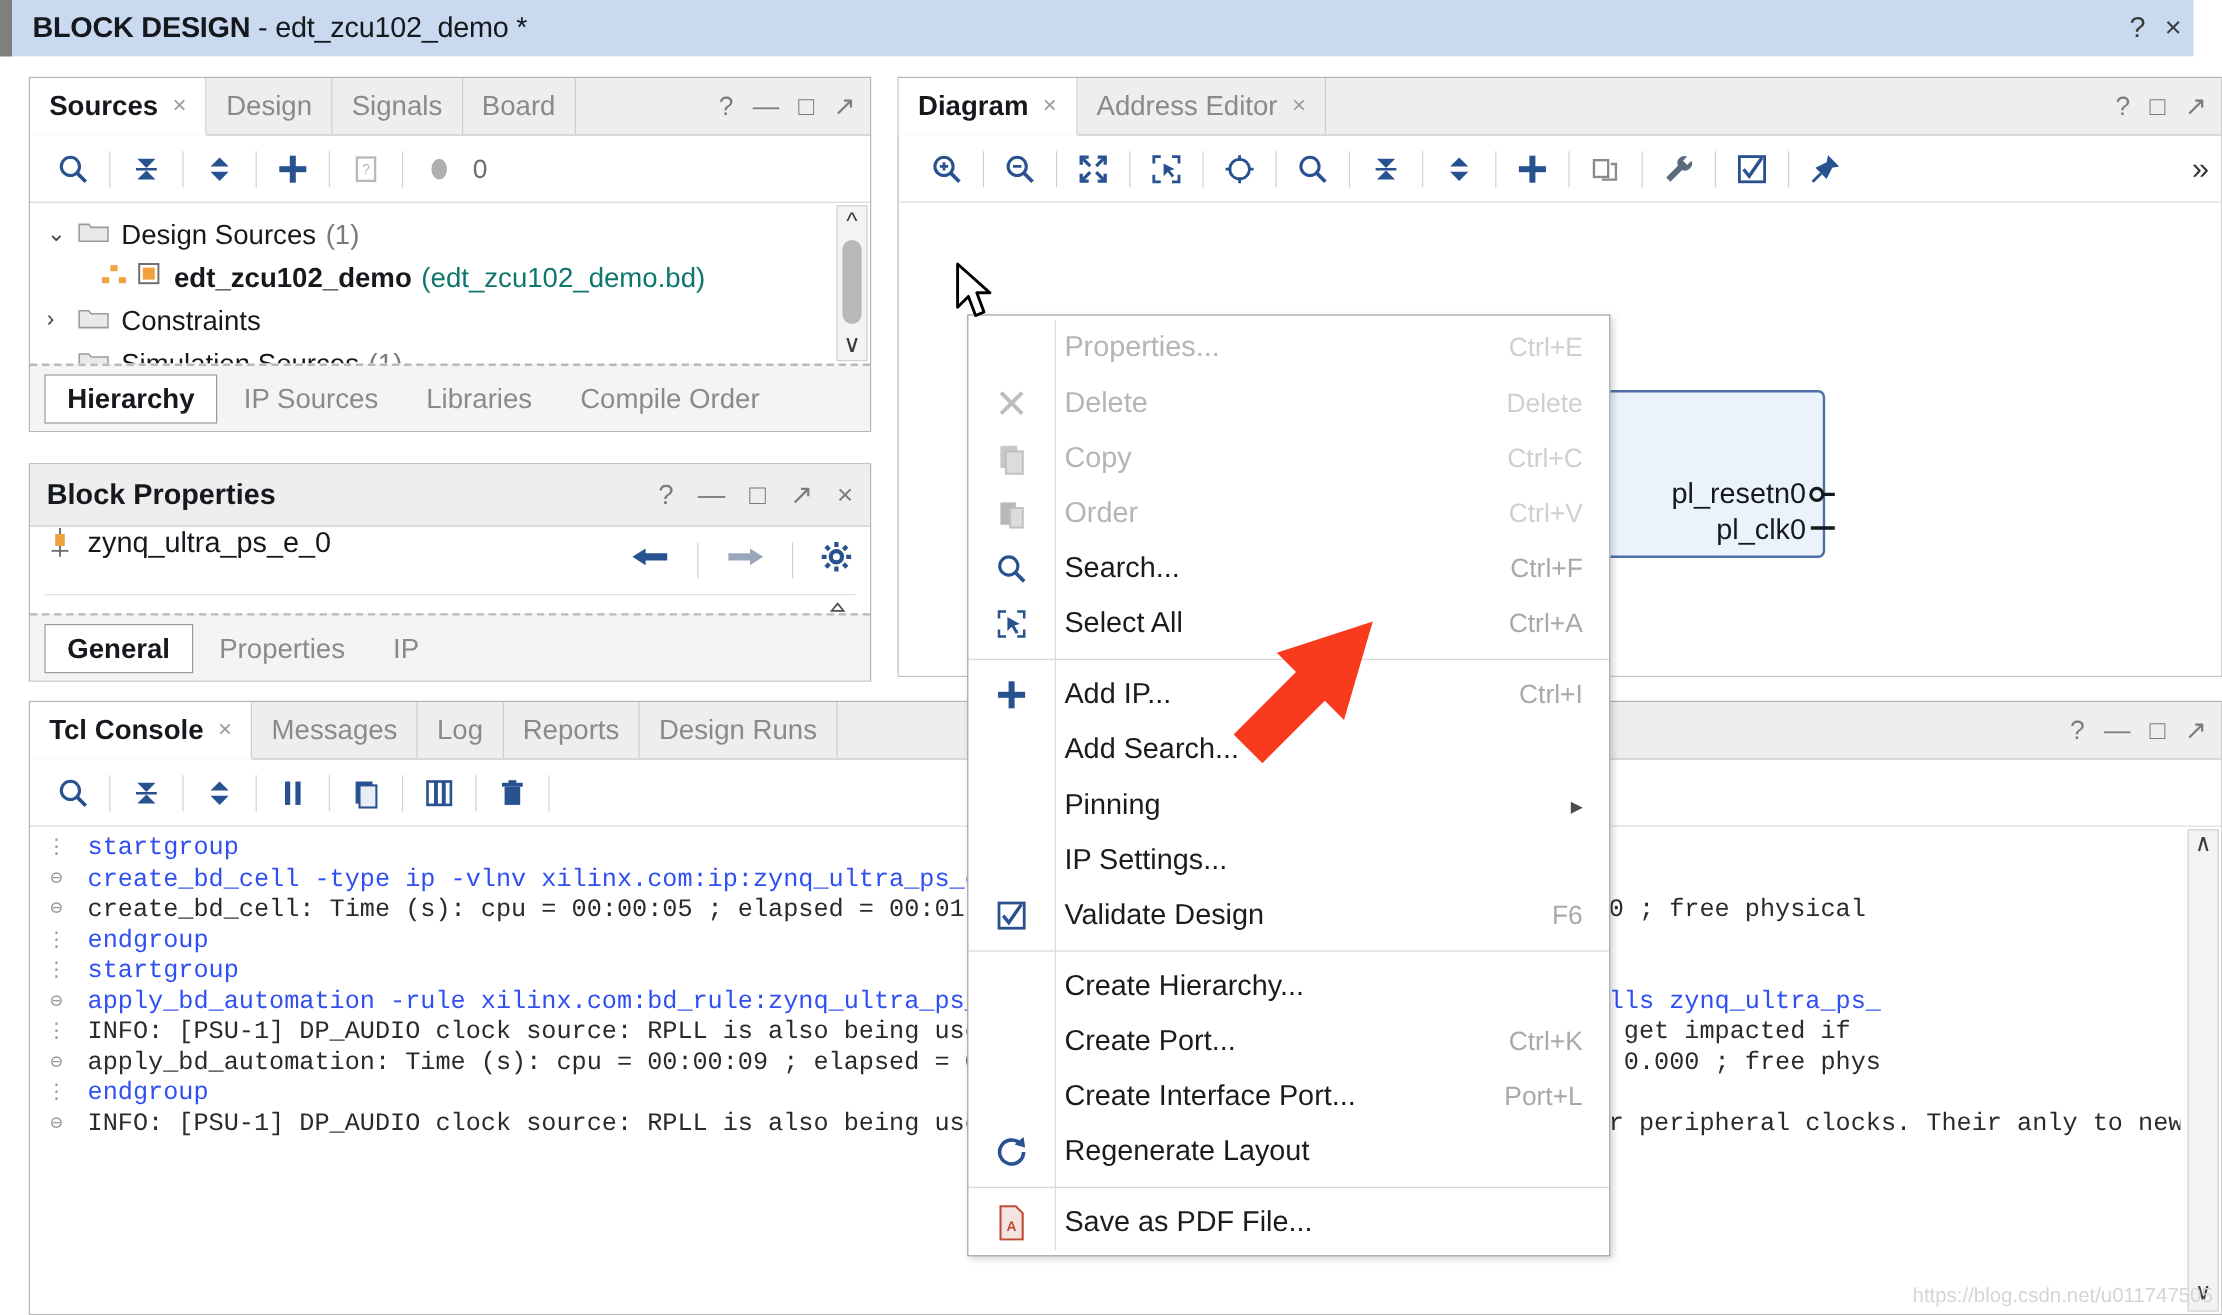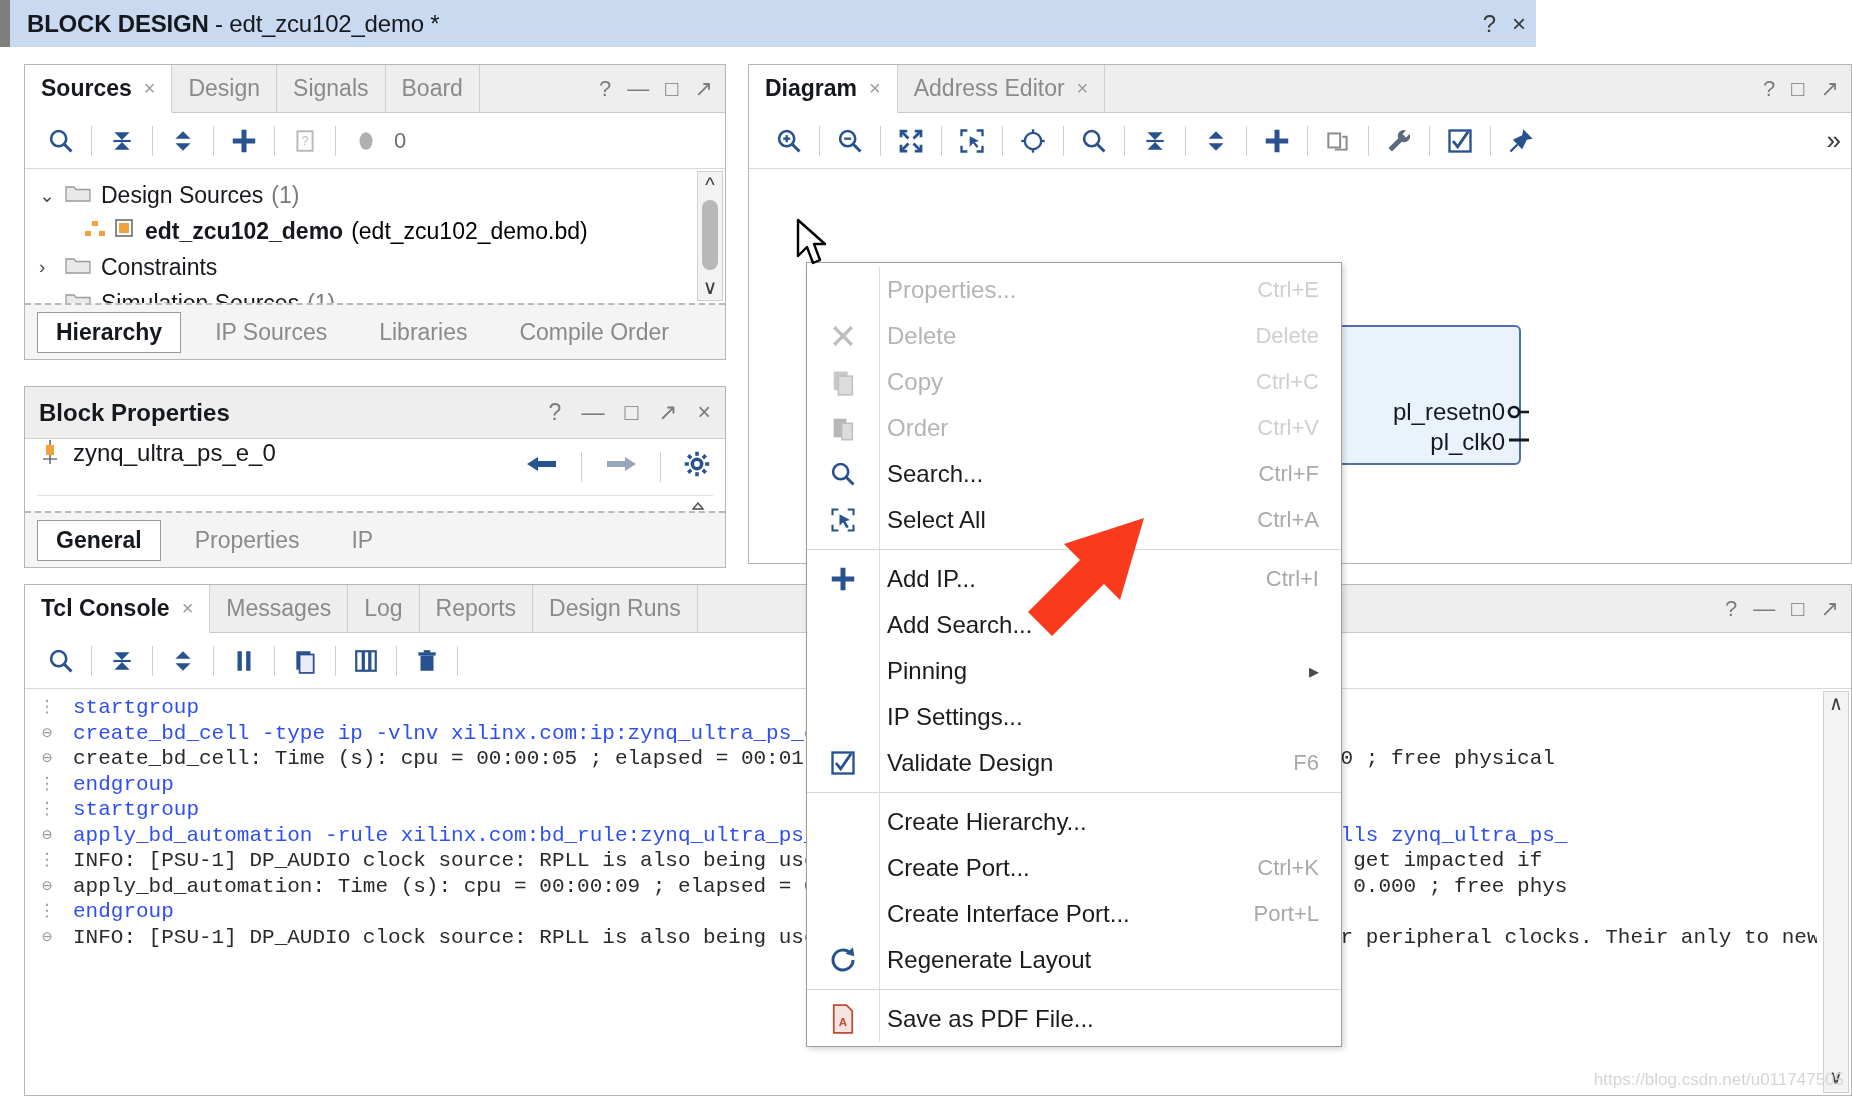--- a/index.html
+++ b/index.html
@@ -11,21 +11,21 @@
     font-family: "Liberation Sans", sans-serif;
   }
   #root {
     position: relative;
     width: 1852px; height: 1096px;
     background: #ffffff;
   }
 
   
   .titlebar {
-    position: absolute; left: 0; top: 0; width: 1536px; height: 47px;
+    position: absolute; left: 0; top: 0; width: 1828px; height: 47px;
     background: #c9d9f0;
     display: flex; align-items: center;
   }
   .titlebar-grip {
     width: 10px; height: 47px; background: #7f7f7f;
     flex: 0 0 10px;
   }
   .titlebar-text {
     margin-left: 17px;
     font-size: 24px; color: #15181c; letter-spacing: -0.2px;
@@ -90,35 +90,35 @@
     padding: 8px 0 0 0; font-size: 23px; color: #15181c;
     position: relative; height: calc(100% - 48px - 56px - 56px);
     overflow: hidden;
   }
   .tnode { display: flex; align-items: center; height: 36px; padding-left: 14px; white-space: nowrap; }
   .tnode .twist { width: 26px; color: #4a4a4a; font-size: 19px; }
   .tnode .folder { margin-right: 10px; }
   .tnode .count { color: #7a7a7a; }
   .tnode.indent { padding-left: 58px; }
   .tnode .bd-name { font-weight: bold; }
-  .tnode .bd-file { color: #000000; margin-left: 8px; }
+  .tnode .bd-file { color: #0f766e; margin-left: 8px; }
 
   .vscroll {
     position: absolute; right: 2px; top: 2px; width: 26px; bottom: 2px;
     background: #f3f3f3; border: 1px solid #d0d0d0;
     display: flex; flex-direction: column; align-items: center;
   }
   .vscroll .arrow { font-size: 20px; color: #3a3a3a; height: 26px; line-height: 26px; }
   .vscroll .thumb { width: 16px; background: #b8b8b8; border-radius: 8px; margin: 2px 0; }
 
   .bottom-tabs {
     position: absolute; left: 0; right: 0; bottom: 0; height: 56px;
     background: #f4f4f4;
     border-top: 2px dashed #b9b9b9;
-    display: flex; align-items: center; padding-left: 12px; gap: 16px;
+    display: flex; align-items: center; padding-left: 12px; gap: 4px;
   }
   .btab {
     font-size: 23px; color: #8a8a8a; padding: 6px 18px; white-space: nowrap;
   }
   .btab.sel {
     color: #15181c; font-weight: bold;
     background: #ffffff; border: 1px solid #9a9a9a;
   }
 
   

